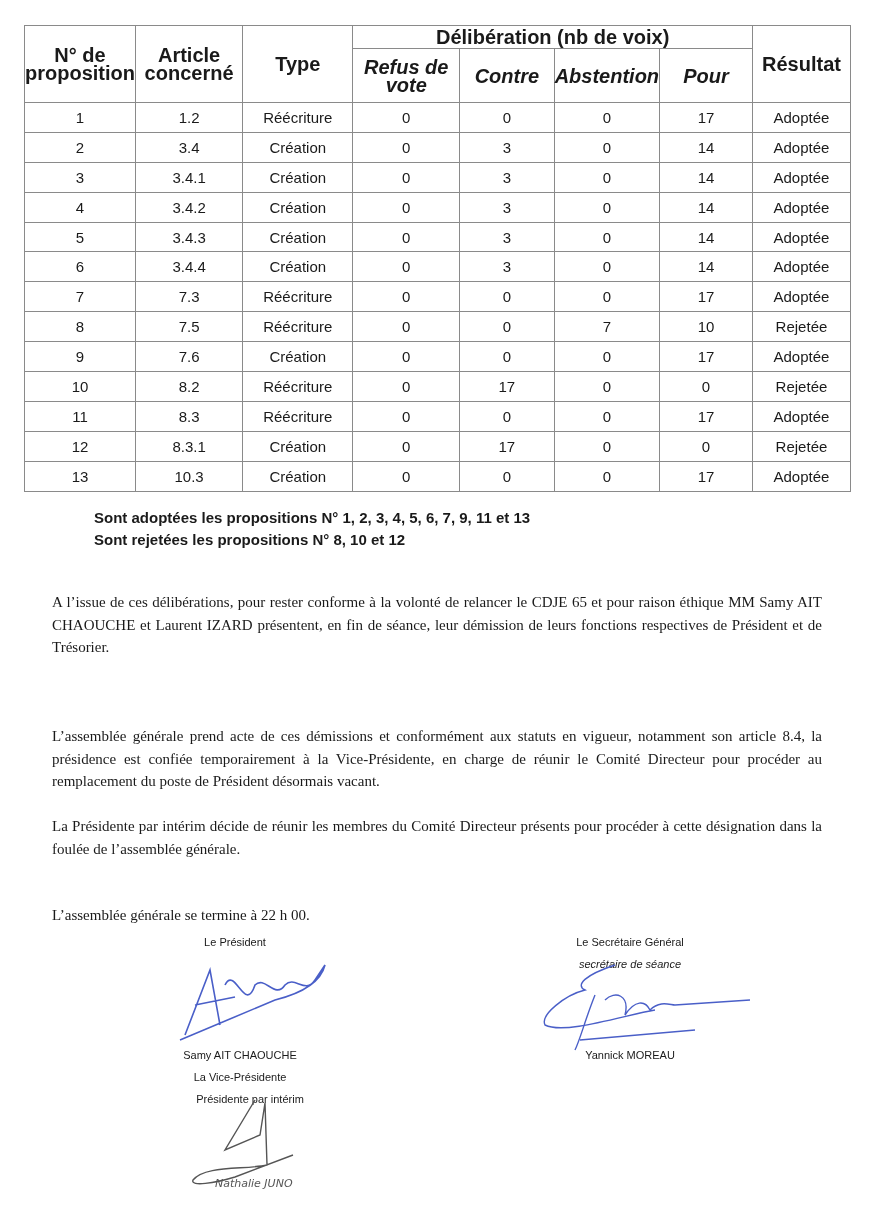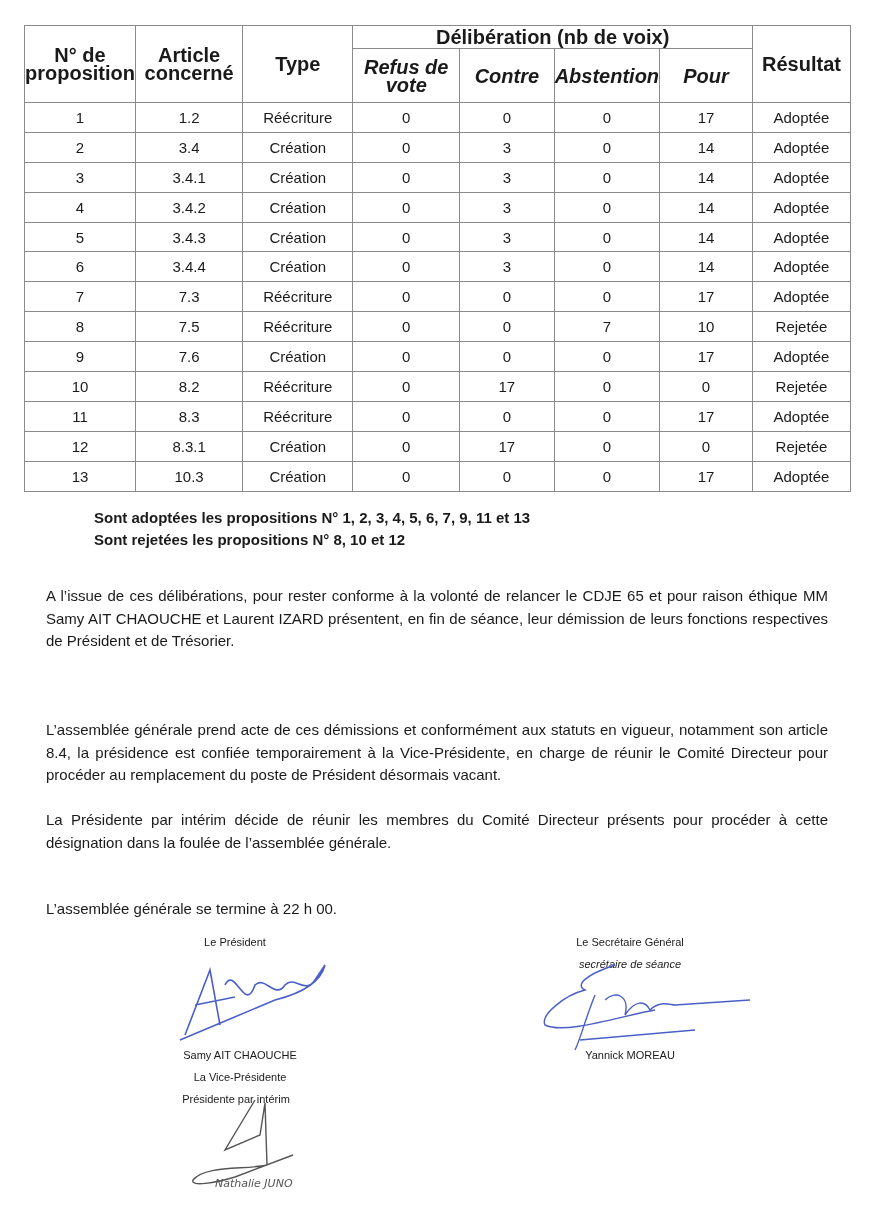--- a/index.html
+++ b/index.html
@@ -7,21 +7,21 @@
          font-family:"Liberation Sans", sans-serif; color:#1a1a1a; }
   table.votes { position:absolute; left:24px; top:25px; width:827px; border-collapse:collapse;
                 font-size:15px; }
   table.votes th, table.votes td { border:1px solid #8a8a8a; text-align:center; padding:0; }
   table.votes th { font-weight:bold; font-size:20px; line-height:18px; }
   table.votes th.it { font-style:italic; }
   table.votes td { height:28.9px; }
   .c1{width:104px}.c2{width:110px}.c3{width:118px}.c4{width:102px}.c5{width:100px}.c6{width:104px}.c7{width:102px}.c8{width:101px}
   .summary { position:absolute; left:94px; font-weight:bold; font-size:15px; }
   .para { position:absolute; left:34px; width:806px; font-size:15px; line-height:22.5px; text-align:justify; }
-  .para p { margin:12px; }
+  .para p { margin:18px;font-family:Liberation Serif, serif; }
   .sig { position:absolute; text-align:center; font-size:11px; line-height:22px; }
   .sig .it { font-style:italic; }
   svg.sg { position:absolute; }
 </style>
 </head>
 <body>
 
 <table class="votes">
   <thead>
     <tr>
@@ -187,21 +187,21 @@
 <div class="para" style="top:886px">
   <p>L’assemblée générale se termine à 22 h 00.</p>
 </div>
 
 <div class="sig" style="left:150px;width:170px;top:931px">Le Président</div>
 <svg class="sg" style="left:175px;top:955px" width="160" height="90">
   <path d="M10 80 L35 15 L45 70 M20 50 L60 42 M50 30 C60 10,70 60,80 30 C90 20,100 45,110 30 C120 20,130 40,140 25 L150 10 C145 30,120 40,100 45 L5 85" fill="none" stroke="#4a5fc8" stroke-width="1.6"></path>
 </svg>
 <div class="sig" style="left:150px;width:180px;top:1044px">Samy AIT CHAOUCHE</div>
 <div class="sig" style="left:150px;width:180px;top:1066px">La Vice-Présidente</div>
-<div class="sig" style="left:136px;width:200px;top:1088px">Présidente par intérim</div>
+<div class="sig" style="left:150px;width:200px;top:1088px">Présidente par intérim</div>
 <svg class="sg" style="left:185px;top:1095px" width="140" height="95">
   <path d="M70 5 L40 55 L75 40 L80 8 L82 70 C60 75,20 70,8 85 C5 92,30 88,50 82 L108 60" fill="none" stroke="#555" stroke-width="1.4"></path>
   <text x="30" y="92" font-size="11" fill="#555" font-family="DejaVu Sans, sans-serif" font-style="italic">Nathalie JUNO</text>
 </svg>
 <div class="sig" style="left:520px;width:220px;top:931px">Le Secrétaire Général</div>
 <div class="sig" style="left:520px;width:220px;top:953px"><span class="it">secrétaire de séance</span></div>
 <svg class="sg" style="left:535px;top:960px" width="225" height="95">
   <path d="M80 5 C50 15,40 25,50 30 C30 35,5 55,10 65 C30 75,90 55,120 50 M60 35 C50 60,45 80,40 90 M70 40 C80 30,95 35,90 55 C100 40,110 40,115 50 C125 40,135 45,140 45 L215 40 M45 80 L160 70" fill="none" stroke="#4a5fc8" stroke-width="1.4"></path>
 </svg>
 <div class="sig" style="left:520px;width:220px;top:1044px">Yannick MOREAU</div>

